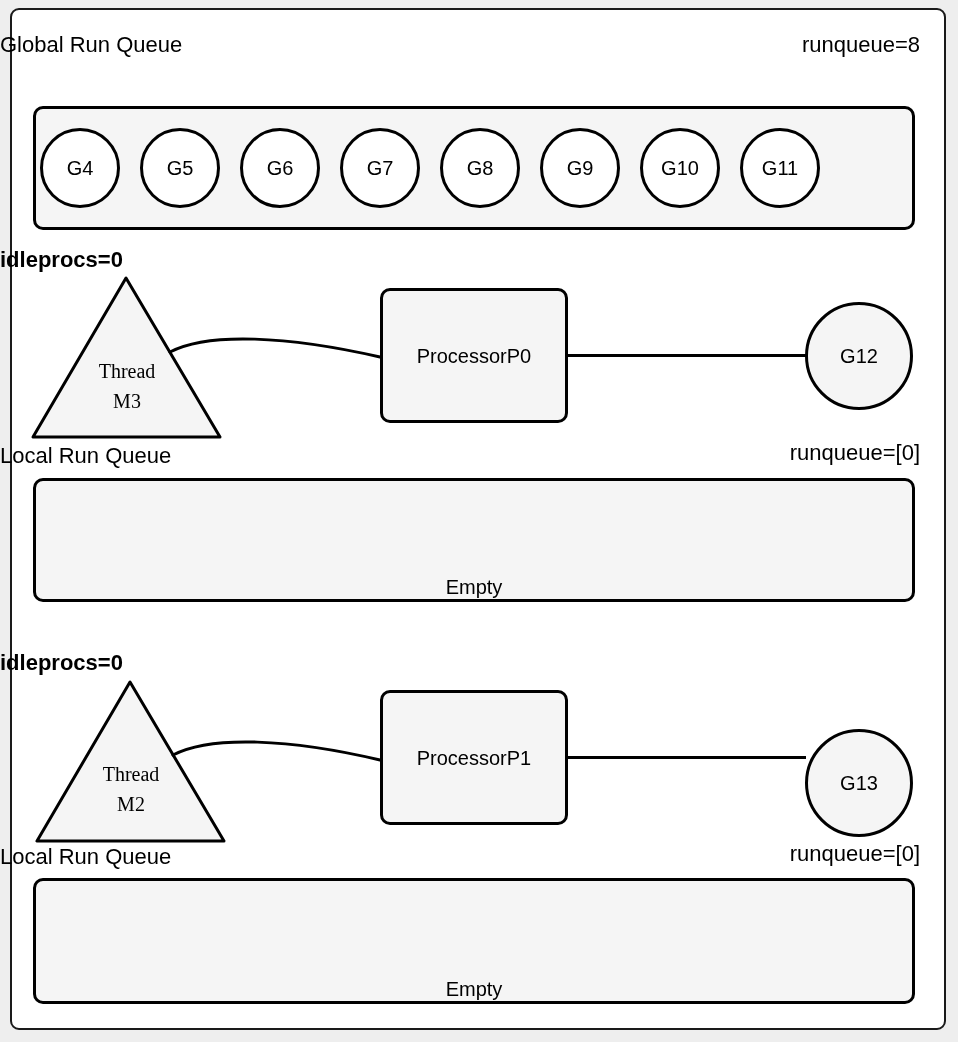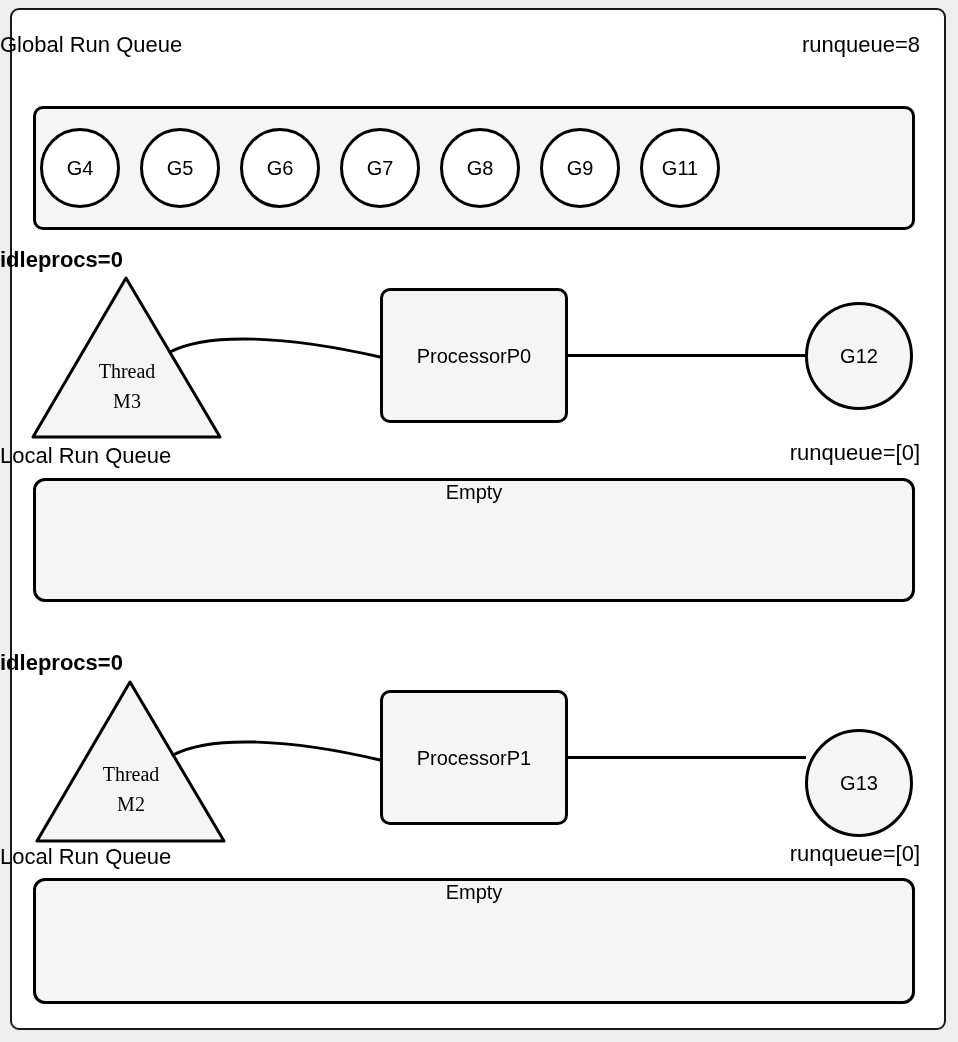--- a/index.html
+++ b/index.html
@@ -35,23 +35,22 @@
     top:66px;
     display:flex;align-items:center;gap:20px;padding-left:4px;margin-top:40px;
   }
   .g-circle{
     width:80px;height:80px;border:3px solid #000;border-radius:50%;
     background:#ffffff;box-sizing:border-box;
     display:flex;align-items:center;justify-content:center;
     font-size:20px;flex:0 0 auto;
   }
   .empty-box{
-    display:flex;align-items:flex-start;justify-content:center;
+    display:flex;align-items:flex-end;justify-content:center;
     font-size:20px;
-    border-radius:12px;
   }
   .proc-box{
     left:380px;width:188px;height:135px;
     background:#f5f5f5;border:3px solid #000;border-radius:10px;
     box-sizing:border-box;
     display:flex;flex-direction:row;align-items:center;justify-content:center;
     font-size:20px;line-height:30px;text-align:center;
   }
   .run-circle{
     left:805px;width:108px;height:108px;
@@ -88,20 +87,23 @@
         <span>G6</span>
       </div>
     <div class="g-circle">
         <span>G7</span>
       </div>
     <div class="g-circle">
         <span>G8</span>
       </div>
     <div class="g-circle">
         <span>G9</span>
+      </div>
+    <div class="g-circle">
+        <span>G10</span>
       </div>
     <div class="g-circle">
         <span>G11</span>
       </div>
   </div>
 
   <div class="abs title" style="top:248px;font-weight:bold;">idleprocs=0</div>
 
   <svg class="abs tri-svg" style="left:28px;top:274px;" viewBox="0 0 198 168">
     <polygon points="98,4 5,163 192,163"></polygon>

